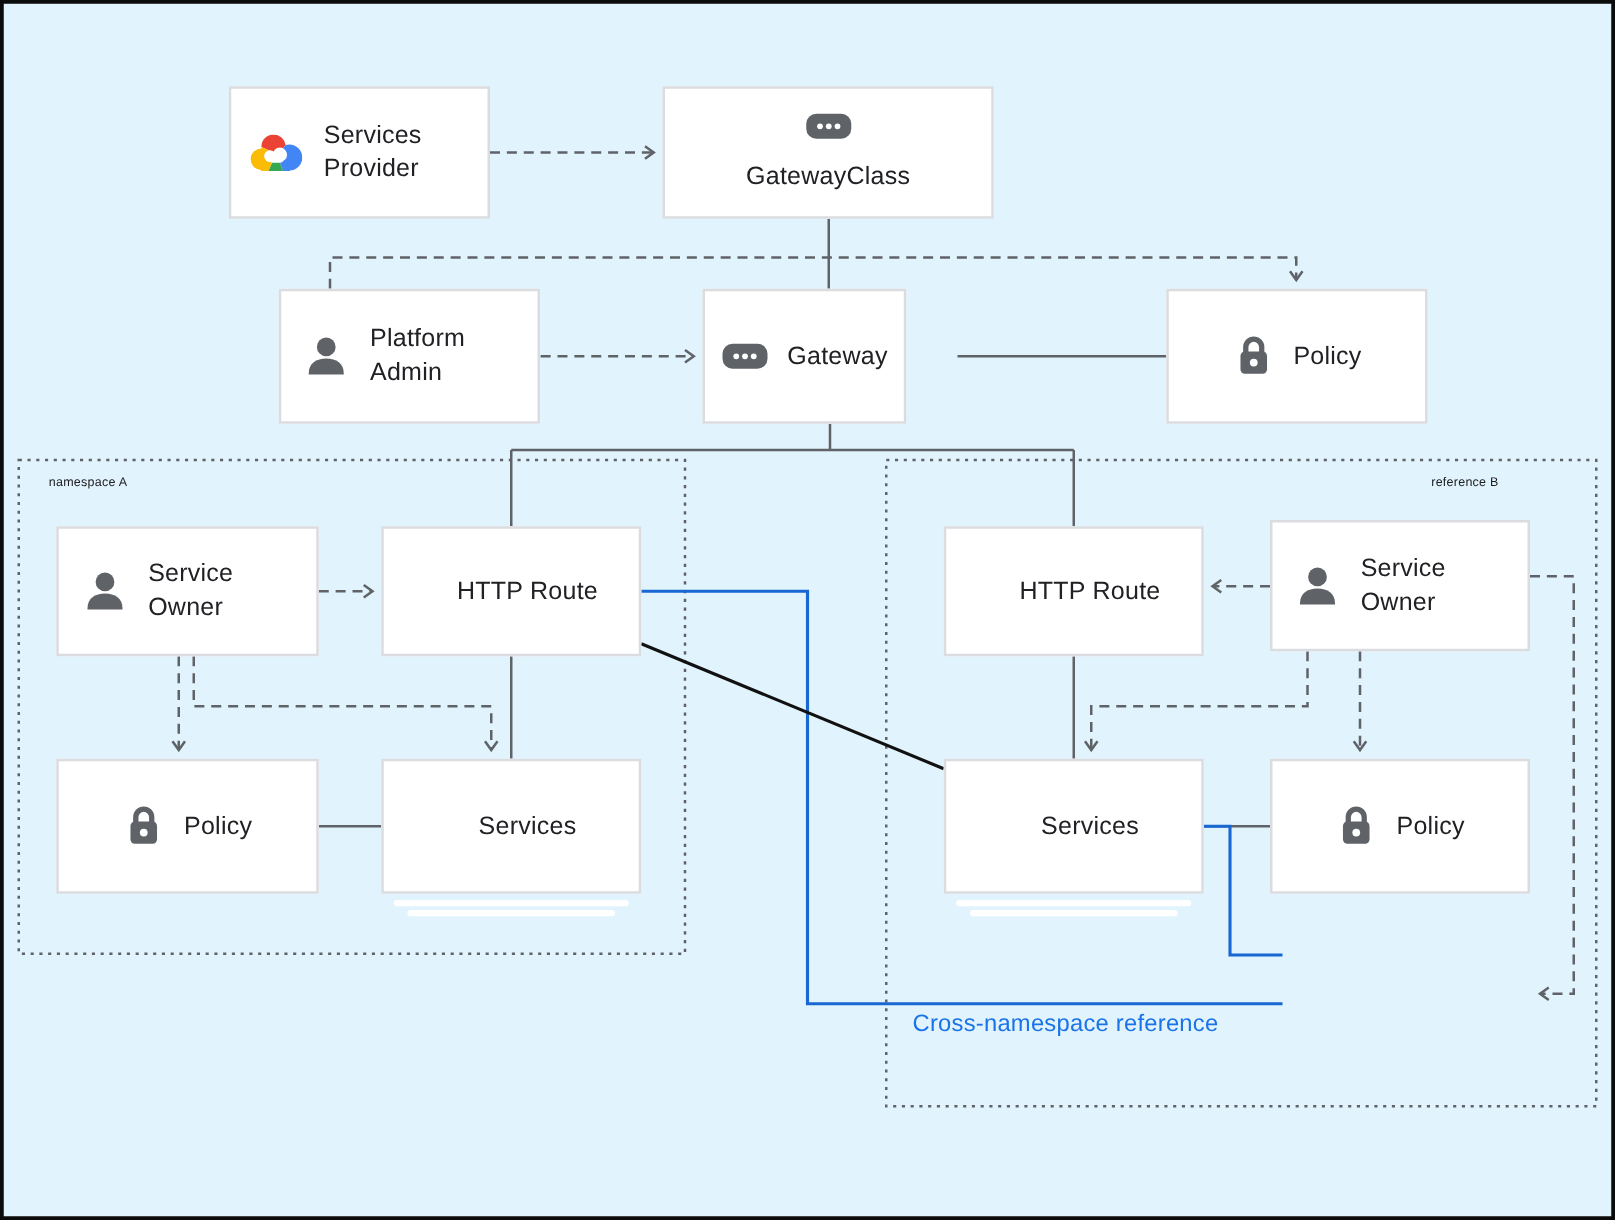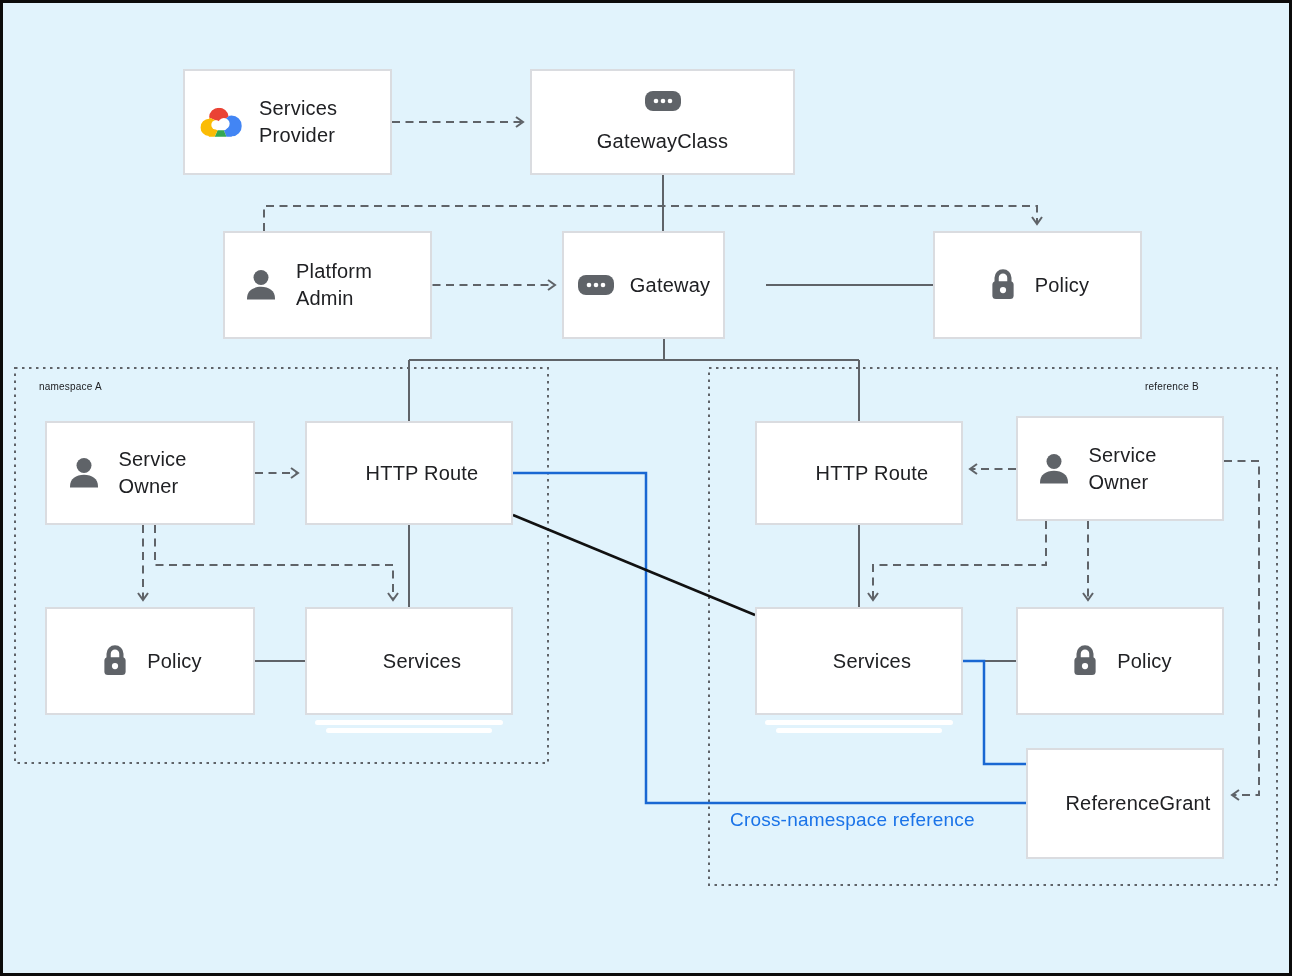--- a/index.html
+++ b/index.html
@@ -211,19 +211,16 @@
     <span class="icon">
       <svg width="34" height="37" viewBox="0 0 24 26">
         <path d="M7.5 11 V7.5 a4.5 4.5 0 0 1 9 0 V11" fill="none" stroke="#5f6368" stroke-width="3"></path>
         <rect x="4.5" y="10" width="15" height="12.5" rx="2.5" fill="#5f6368"></rect>
         <circle cx="12" cy="16.2" r="2.2" fill="#fff"></circle>
       </svg>
     </span>
     <span class="node-label">Policy</span>
   </div>
 
-  <div class="node text-only" style="left:1023px;top:745px;width:198px;height:111px;">
-    <span class="node-label">ReferenceGrant</span>
-  </div>
 
   <div class="annotation" style="left:727px;top:806px;">Cross-namespace reference</div>
 
 </div>
 
 </body></html>

